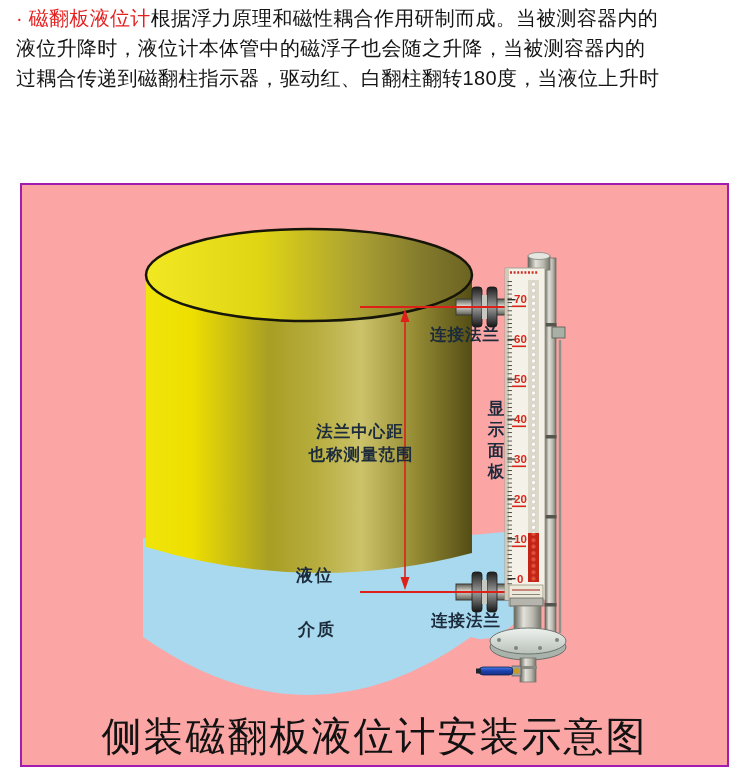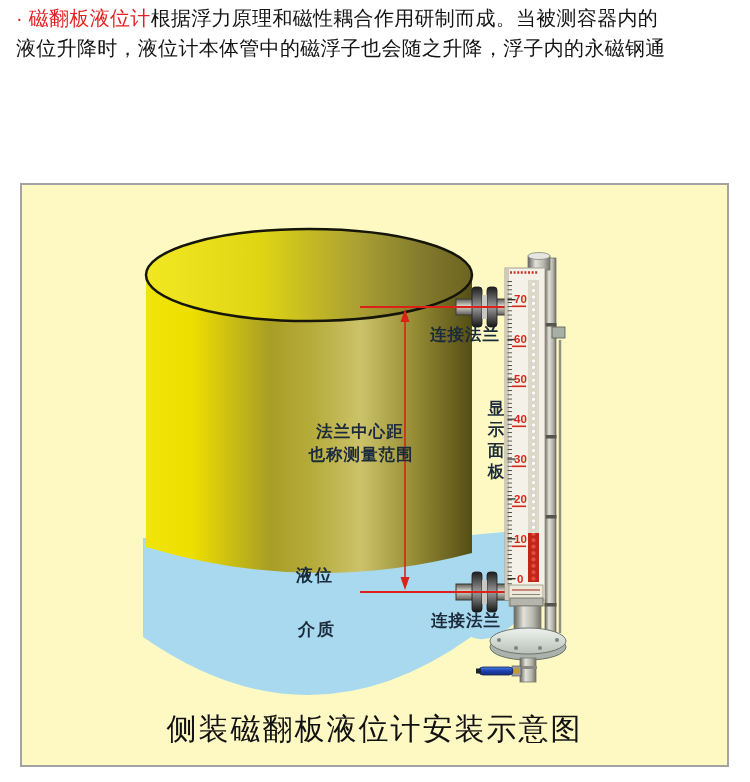--- a/index.html
+++ b/index.html
@@ -11,44 +11,45 @@
   .intro{
     position:absolute;left:0;top:0;width:750px;
     padding:3px 12px 0 16px;box-sizing:border-box;
     font-size:20px;line-height:30px;color:#141414;letter-spacing:.3px;
   }
   .intro .line{display:block;white-space:nowrap;}
   .intro .red{color:#e51f1f;}
   
   .diagram-box{
     position:absolute;left:20px;top:183px;width:705px;height:580px;
-    border:2px solid #a3a3a3;background:#fef9c3;
+    border:2px solid #a21caf;background:#fca5a5;
   }
   .diagram-box svg{display:block;}
   .caption{
     position:absolute;left:0;top:524px;width:100%;
-    text-align:center;font-size:30px;letter-spacing:2px;color:#121212;
+    text-align:center;font-size:40px;letter-spacing:2px;color:#121212;
     font-family:Liberation Serif, serif;
   }
   
   .lbl{
     font-family:"Liberation Serif",serif;font-weight:bold;
     fill:#1b2b3b;
   }
   .num{
     font-family:"Liberation Sans",sans-serif;font-weight:bold;
     font-size:11.5px;fill:#d6281a;
   }
 </style>
 </head>
 <body>
 
 <div class="intro">
   <span class="line"><span class="red">· 磁翻板液位计</span><span>根据浮力原理和磁性耦合作用研制而成。当被测容器内的</span></span>
-  <span class="line">液位升降时，液位计本体管中的磁浮子也会随之升降，浮子内的永磁钢通</span>
+  <span class="line">液位升降时，液位计本体管中的磁浮子也会随之升降，当被测容器内的</span>
+  <span class="line">过耦合传递到磁翻柱指示器，驱动红、白翻柱翻转180度，当液位上升时</span>
 </div>
 
 <div class="diagram-box">
 
 <svg width="705" height="580" viewBox="0 0 705 580">
   <defs>
     <linearGradient id="gradYellow" x1="0" y1="0" x2="1" y2="0">
       <stop offset="0" stop-color="#f0e40a"></stop>
       <stop offset="0.14" stop-color="#eedf00"></stop>
       <stop offset="0.38" stop-color="#a89e24"></stop>

